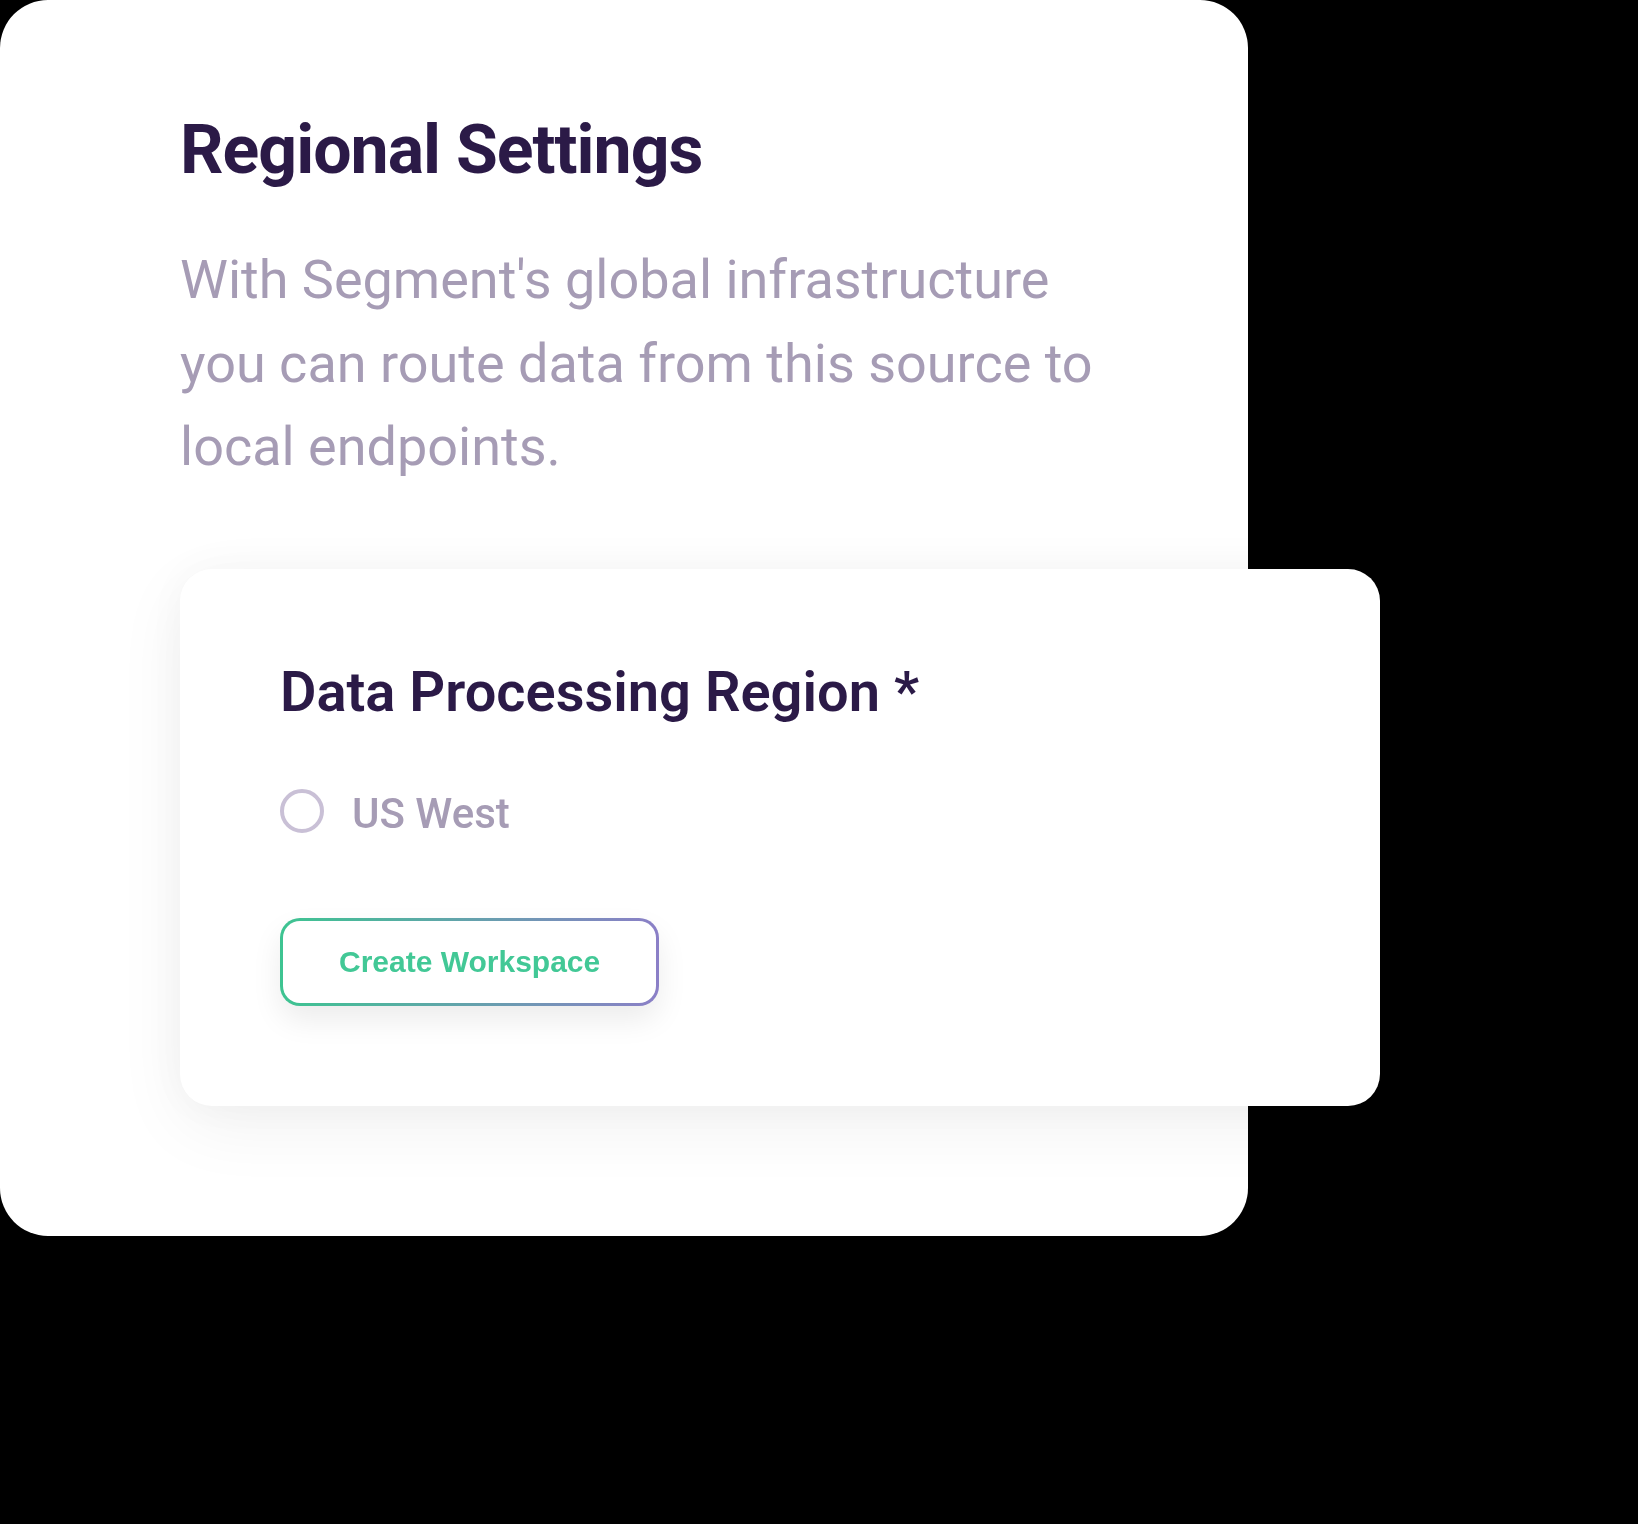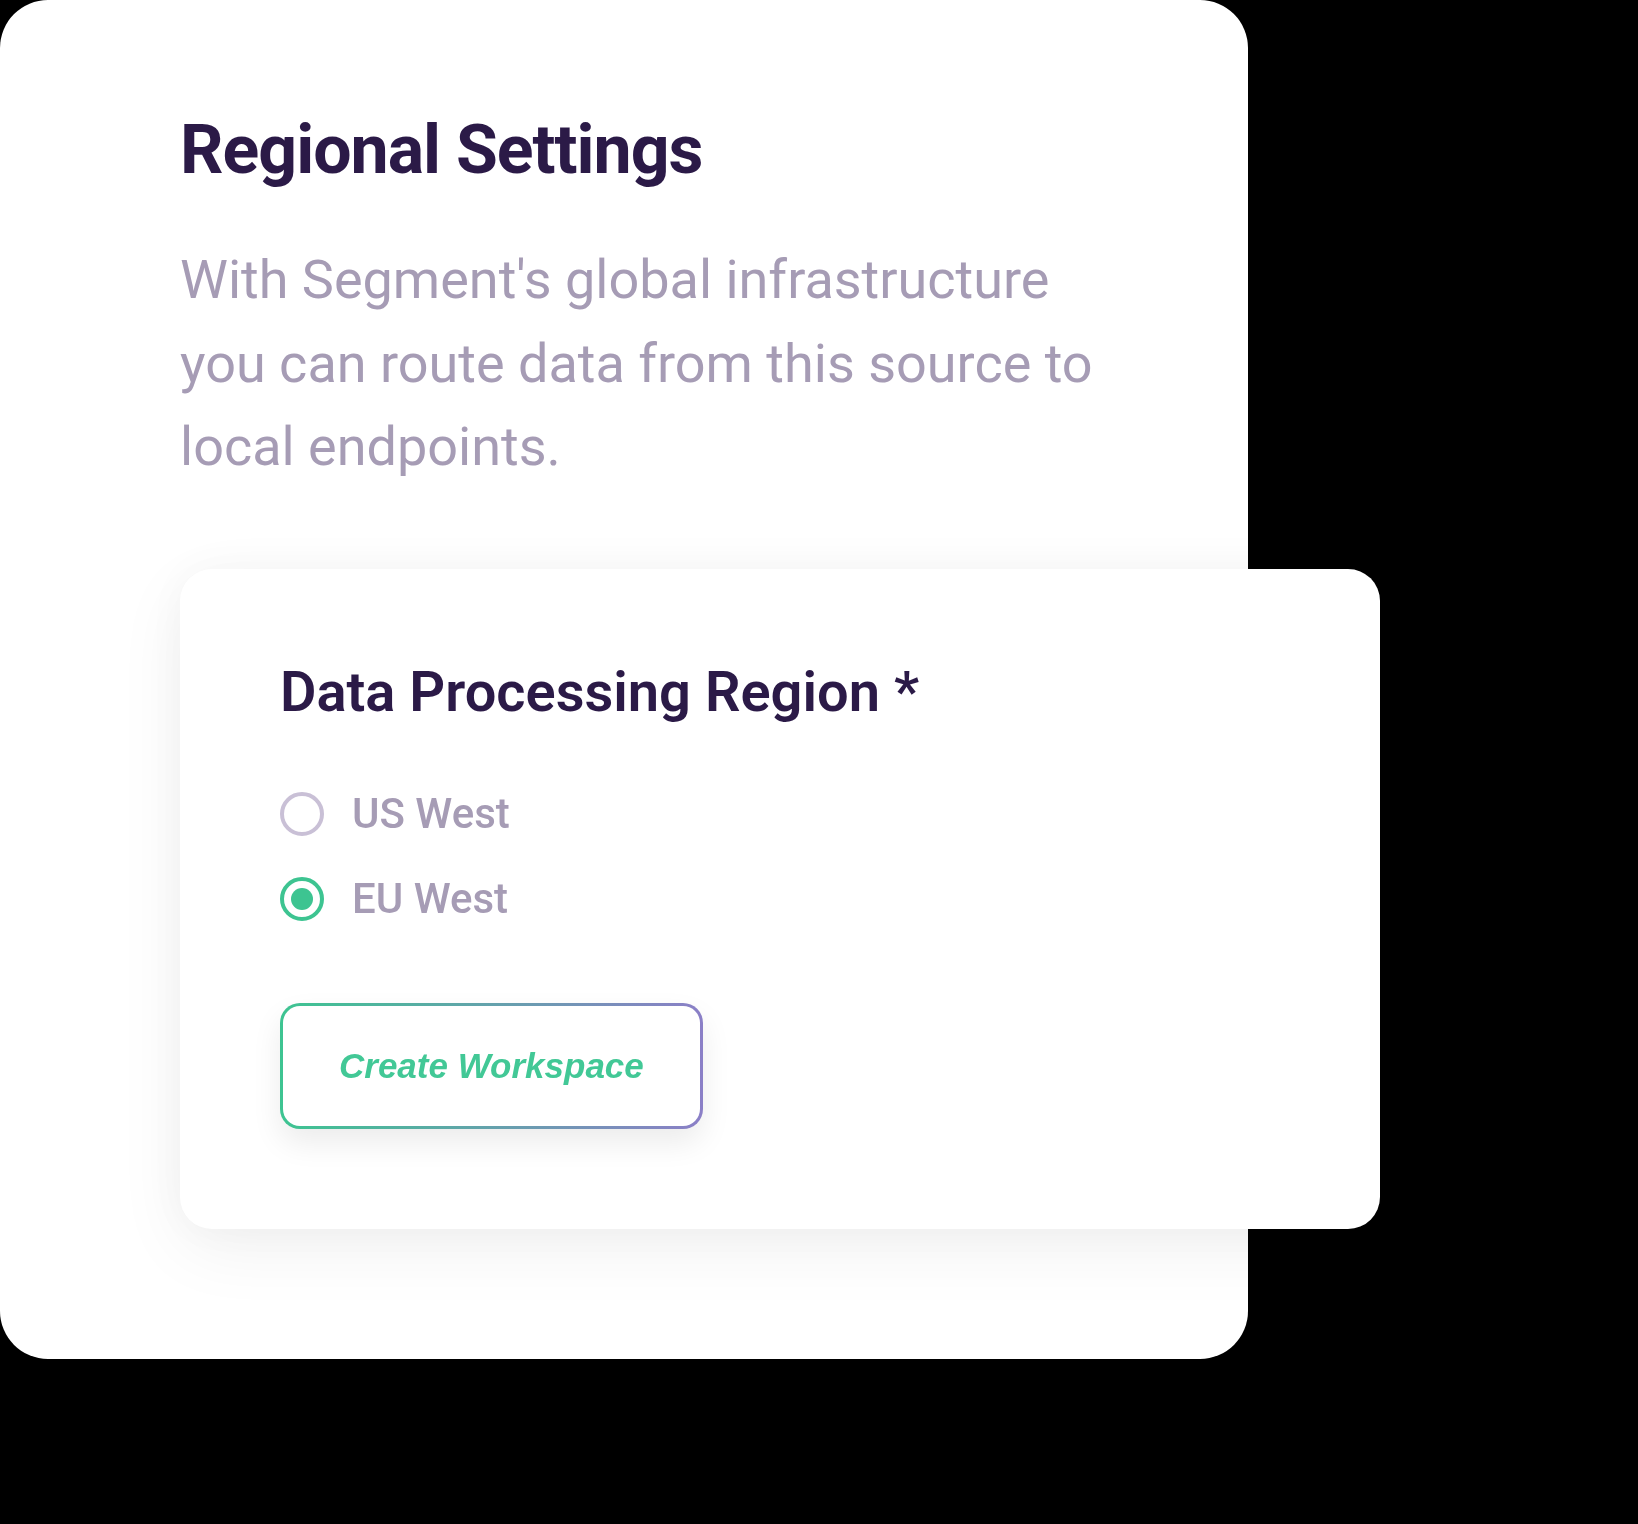--- a/index.html
+++ b/index.html
@@ -62,21 +62,21 @@
 
     .radio-group {
       display: flex;
       flex-direction: column;
       gap: 36px;
       margin-bottom: 80px;
     }
 
     .radio-option {
       display: flex;
-      align-items: center;
+      align-items: flex-start;
       gap: 28px;
       cursor: pointer;
     }
 
     .radio-circle {
       width: 44px;
       height: 44px;
       border-radius: 50%;
       border: 4px solid #c9c0d6;
       display: flex;
@@ -97,56 +97,49 @@
     }
 
     .radio-label {
       font-size: 42px;
       font-weight: 500;
       color: #a69cb5;
     }
 
     .create-button {
       display: inline-block;
-      padding: 40px 56px;
-      font-size: 35px;
+      padding: 24px 56px;
+      font-size: 30px;
       font-weight: 600;
       color: #42c896;
       background: #ffffff;
       border-radius: 20px;
       border: 3px solid transparent;
       background-image: linear-gradient(#fff, #fff), linear-gradient(90deg, #3dc491 0%, #8b7fc7 100%);
       background-origin: border-box;
       background-clip: padding-box, border-box;
       cursor: pointer;
       box-shadow: 0 14px 30px rgba(0,0,0,0.08);
-      font-style: italic;
     }
   </style>
 </head>
 <body>
 
 <div class="outer-card">
   <h1 class="page-title">Regional Settings</h1>
   <p class="page-description">With Segment's global infrastructure you can route data from this source to local endpoints.</p>
 
   <div class="inner-card">
     <div class="section-label">Data Processing Region *</div>
 
     <div class="radio-group">
 
       <div class="radio-option">
         <span class="radio-circle"></span>
         <span class="radio-label">US West</span>
       </div>
 
-      <div class="radio-option">
-        <span class="radio-circle selected">
-          <span class="radio-inner"></span>
-        </span>
-        <span class="radio-label">EU West</span>
-      </div>
 
     </div>
 
     <button class="create-button">Create Workspace</button>
   </div>
 </div>
 
 </body></html>

